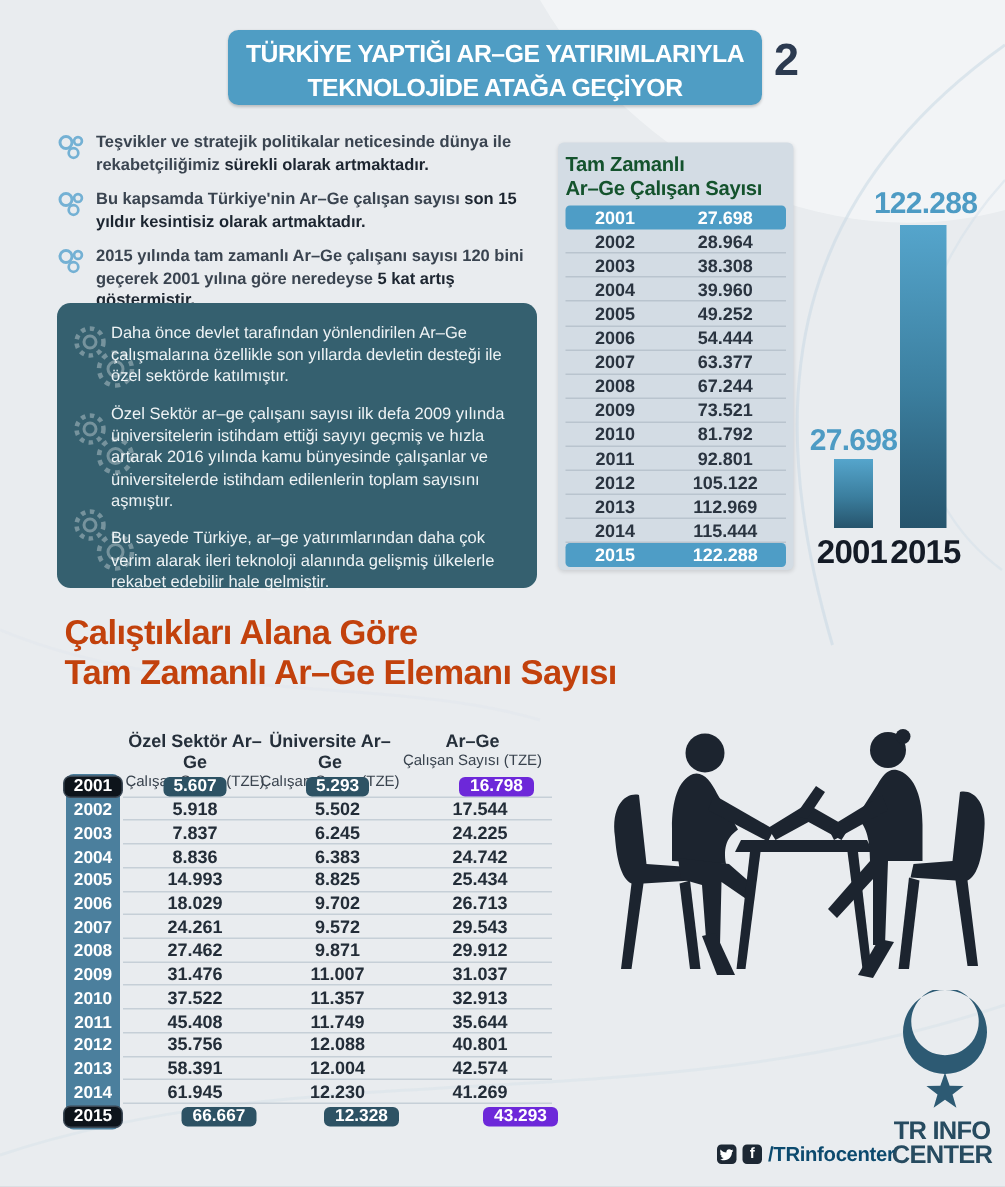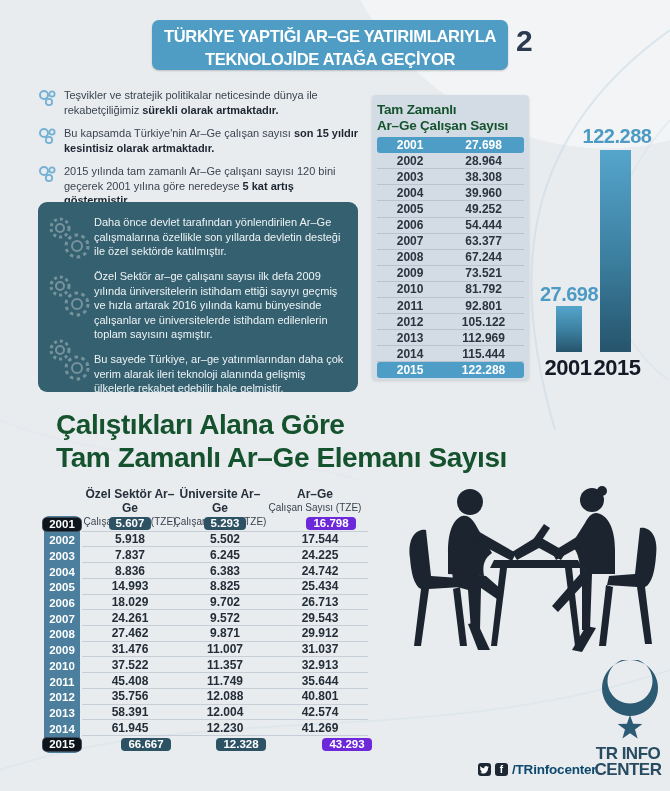--- a/index.html
+++ b/index.html
@@ -16,27 +16,27 @@
     background:#4f9dc4;border-radius:7px;color:#fff;text-align:center;
     font-weight:bold;font-size:16.5px;line-height:1.4;padding-top:5px;
     letter-spacing:-0.3px;box-sizing:border-box;
     box-shadow:0 1px 2px rgba(0,0,0,0.2);
   }
   .page-num{position:absolute;left:516px;top:24px;font-size:30px;font-weight:bold;color:#2c3a50;}
   
   .bullets{position:absolute;left:38px;top:88px;width:324px;}
   .bullet{display:flex;gap:8px;margin-bottom:9px;}
   .bullet svg{flex:0 0 18px;margin-top:1px;}
-  .bullet-text{font-size:11px;color:#3a4450;line-height:1.32;}
+  .bullet-text{font-size:11px;color:#3a4450;line-height:1.32;font-weight:bold;}
   .bullet-text b{color:#1c2530;}
   
   .info-box{
     position:absolute;left:38px;top:202px;width:320px;height:190px;
     background:#35606f;border-radius:9px;box-sizing:border-box;
-    padding:13px 14px 10px 56px;
+    padding:13px 14px 10px 36px;
   }
   .info-box p{margin:0 0 10px 0;font-size:11px;color:#eef3f5;line-height:1.33;}
   .gears{position:absolute;left:6px;width:50px;height:44px;}
   .g1{top:14px;} .g2{top:72px;} .g3{top:136px;}
   
   .emp-panel{
     position:absolute;left:372px;top:95px;width:157px;height:285px;
     background:#d3dce4;border-radius:4px;box-shadow:0 1px 3px rgba(0,0,0,0.12);
     box-sizing:border-box;padding:7px 5px 0 5px;
   }
@@ -50,22 +50,22 @@
   .bar-a{left:556px;width:26px;}
   .bar-b{left:600px;width:31px;}
   .bar-val{position:absolute;text-align:center;font-weight:bold;color:#4d9bc4;font-size:20px;letter-spacing:-0.5px;}
   .bar-val.a{left:524px;width:90px;top:283px;}
   .bar-val.b{left:567px;width:100px;top:125px;}
   .bar-year{position:absolute;text-align:center;font-weight:bold;color:#141b26;font-size:22px;letter-spacing:-0.5px;}
   .bar-year.a{left:523px;width:90px;top:355px;}
   .bar-year.b{left:572px;width:90px;top:355px;}
   
   .section-title{
-    position:absolute;left:56px;top:408px;font-size:28px;font-weight:bold;
-    color:#14532d;line-height:1.18;letter-spacing:-0.4px;
+    position:absolute;left:43px;top:408px;font-size:23px;font-weight:bold;
+    color:#c2410c;line-height:1.18;letter-spacing:-0.4px;
   }
   
   .dt-head{position:absolute;top:487px;text-align:center;}
   .dt-head .t{font-size:12px;font-weight:bold;color:#252f3a;display:block;}
   .dt-head .s{font-size:10px;color:#39434e;display:block;margin-top:1px;}
   .dt-head.c1{left:82px;width:96px;}
   .dt-head.c2{left:172px;width:96px;}
   .dt-head.c3{left:267px;width:96px;}
   .year-col{
     position:absolute;left:44px;top:516px;width:36px;height:237px;

